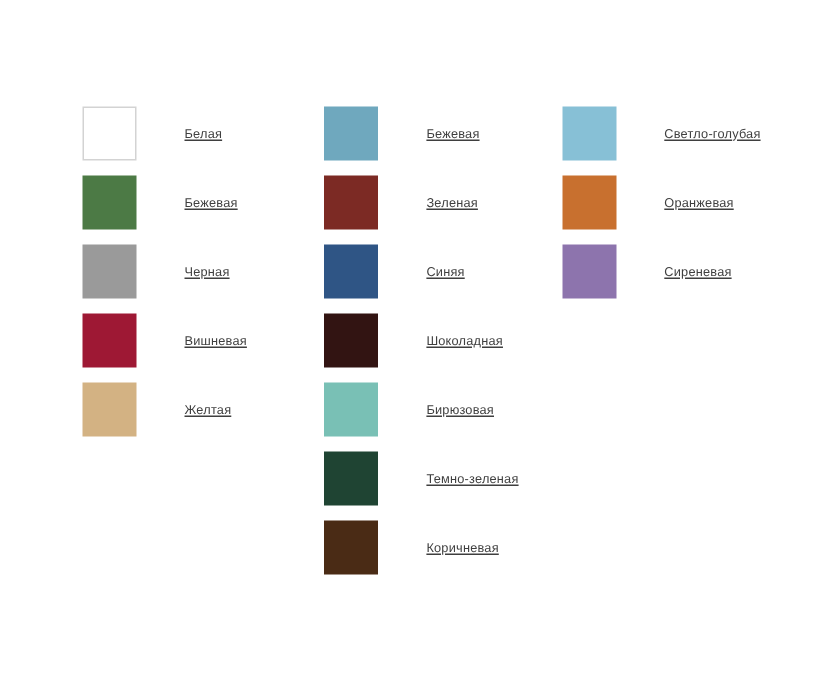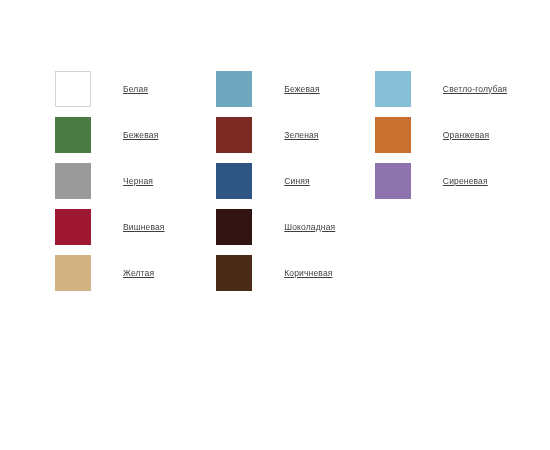--- a/index.html
+++ b/index.html
@@ -102,20 +102,28 @@
       </div>
       <div class="swatch-row">
         <span class="swatch" style="background-color: rgb(47, 85, 133);"></span>
         <span class="swatch-label" style="color: rgb(63, 63, 63); text-align: center;">Синяя</span>
       </div>
       <div class="swatch-row">
         <span class="swatch" style="background-color: rgb(50, 20, 18);"></span>
         <span class="swatch-label" style="color: rgb(63, 63, 63);">Шоколадная</span>
       </div>
       <div class="swatch-row">
+        <span class="swatch" style="background-color: rgb(121, 192, 181);"></span>
+        <span class="swatch-label" style="color: rgb(63, 63, 63);">Бирюзовая</span>
+      </div>
+      <div class="swatch-row">
+        <span class="swatch" style="background-color: rgb(31, 68, 51);"></span>
+        <span class="swatch-label" style="color: rgb(63, 63, 63);">Темно-зеленая</span>
+      </div>
+      <div class="swatch-row">
         <span class="swatch" style="background-color: rgb(74, 43, 21);"></span>
         <span class="swatch-label" style="color: rgb(63, 63, 63);">Коричневая</span>
       </div>
     </div>
 
     <div class="column col-2">
       <div class="swatch-row">
         <span class="swatch" style="background-color: rgb(135, 192, 214);"></span>
         <span class="swatch-label" style="color: rgb(63, 63, 63);">Светло-голубая</span>
       </div>

